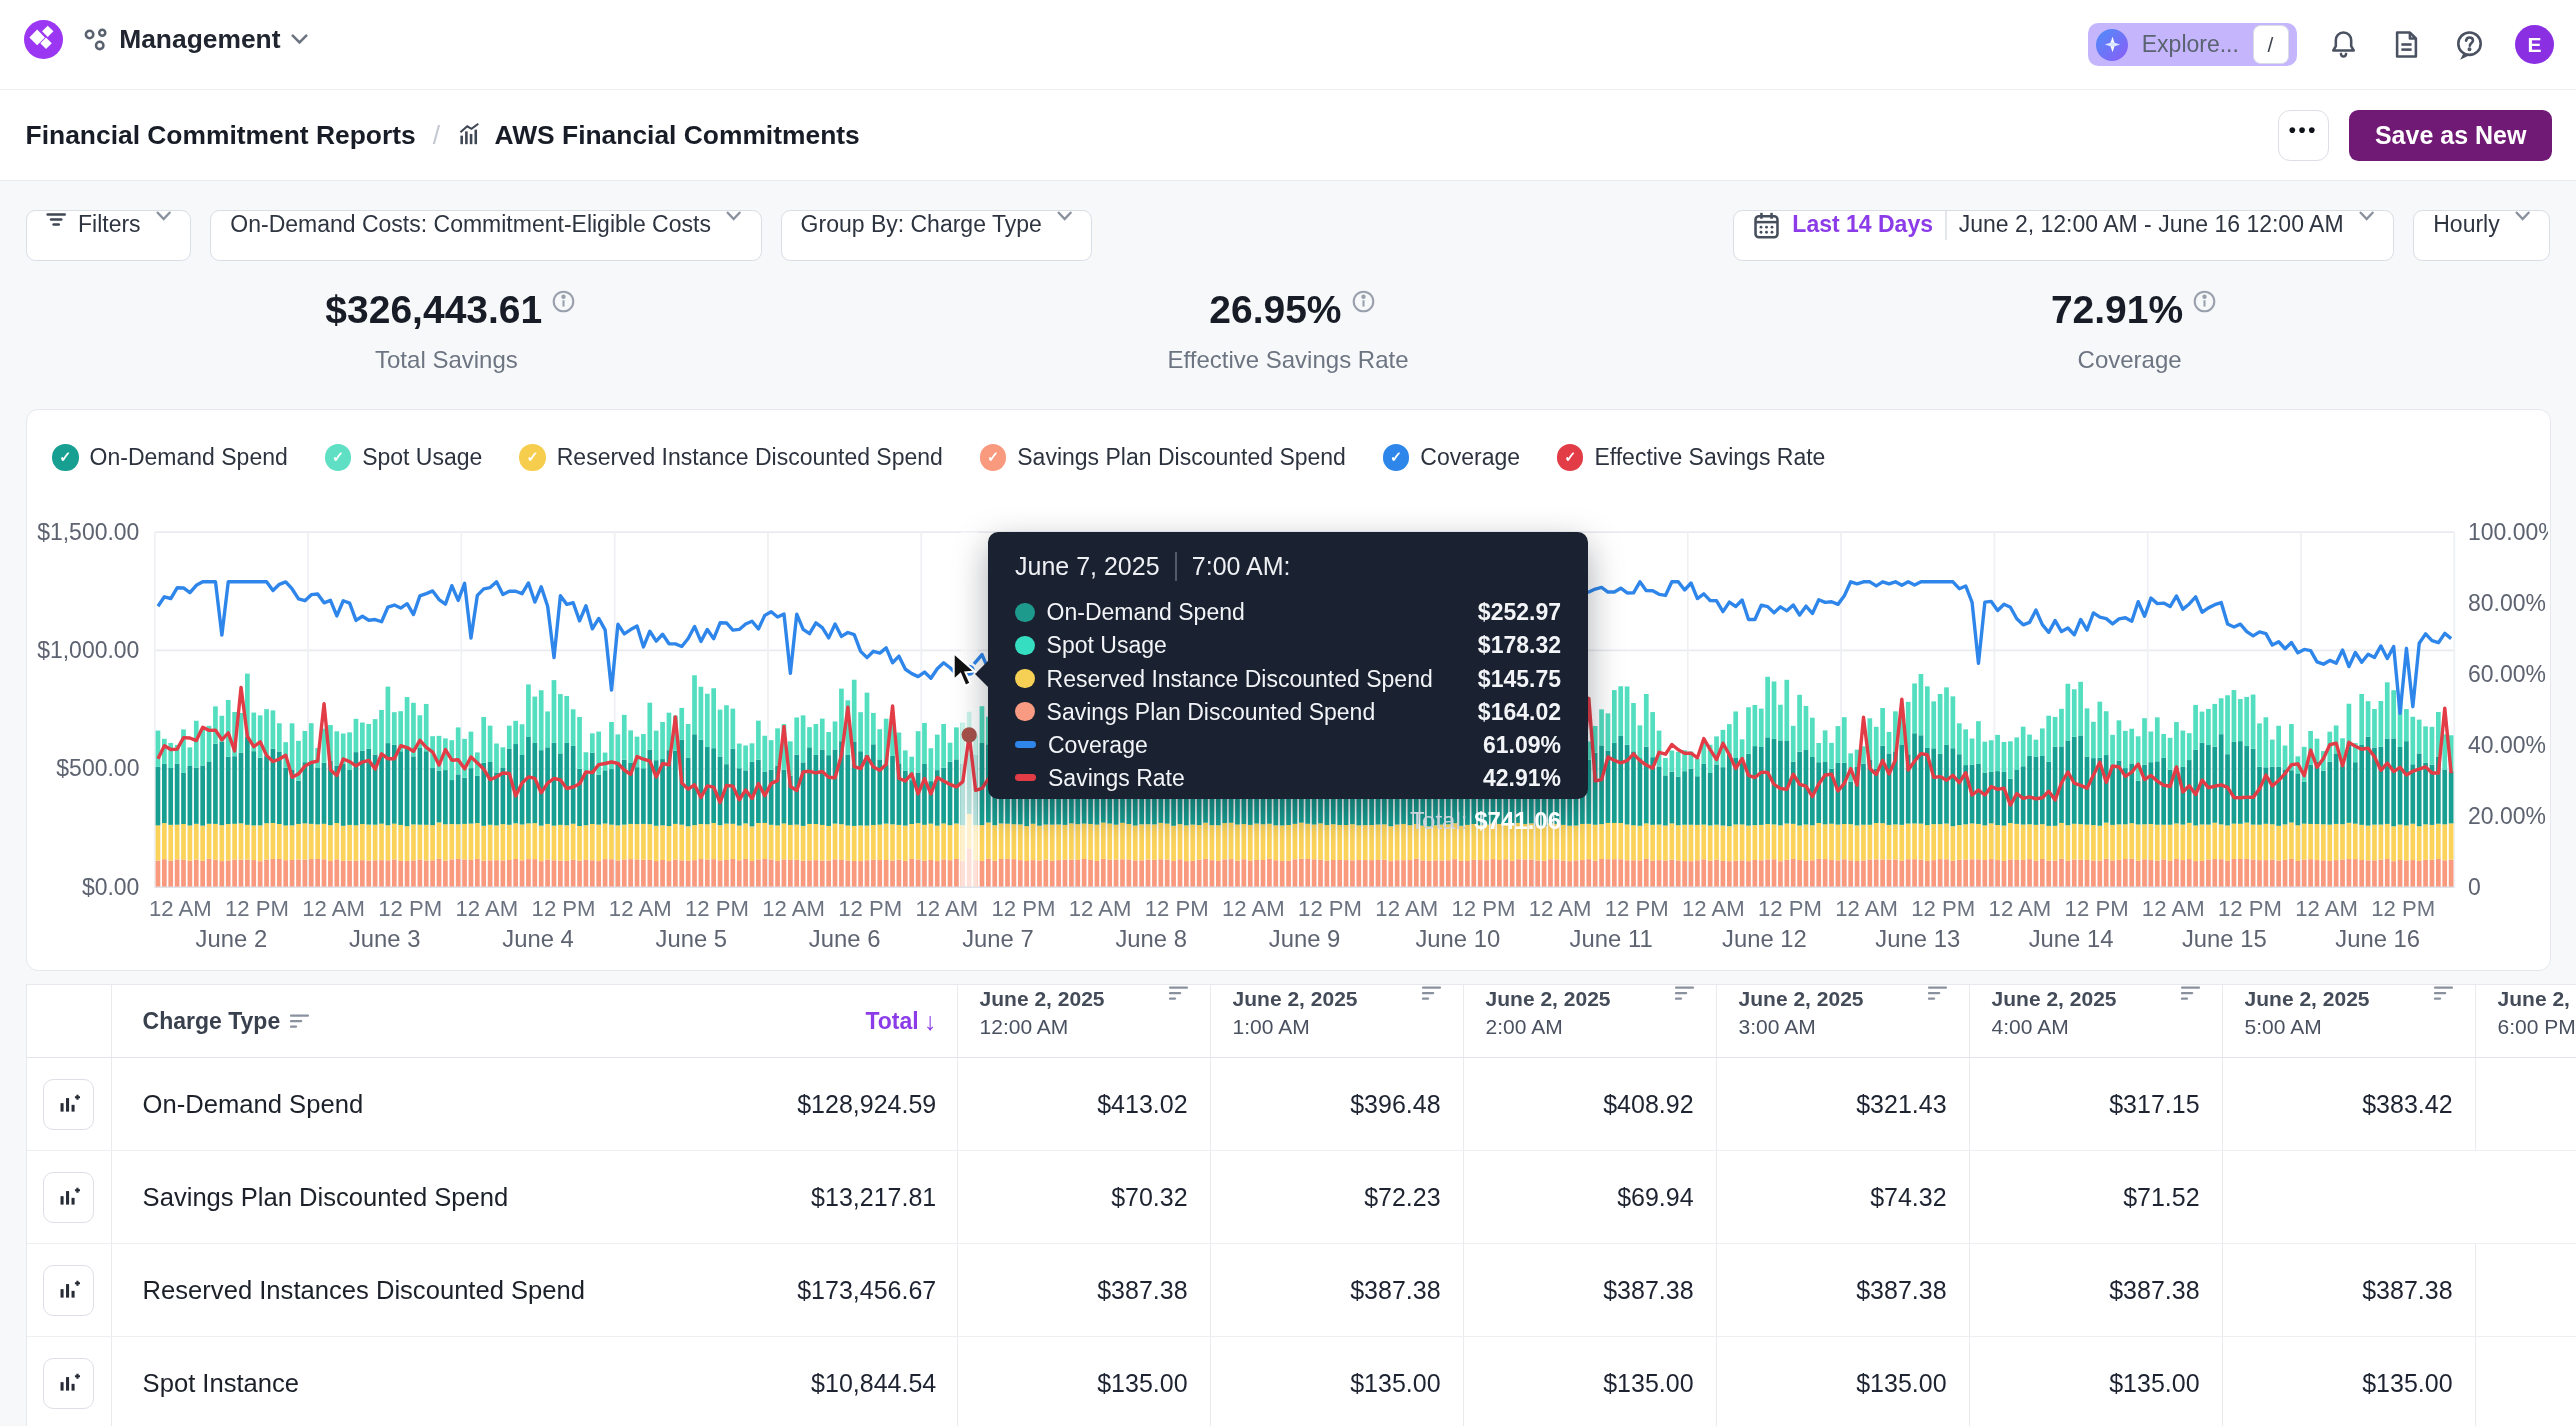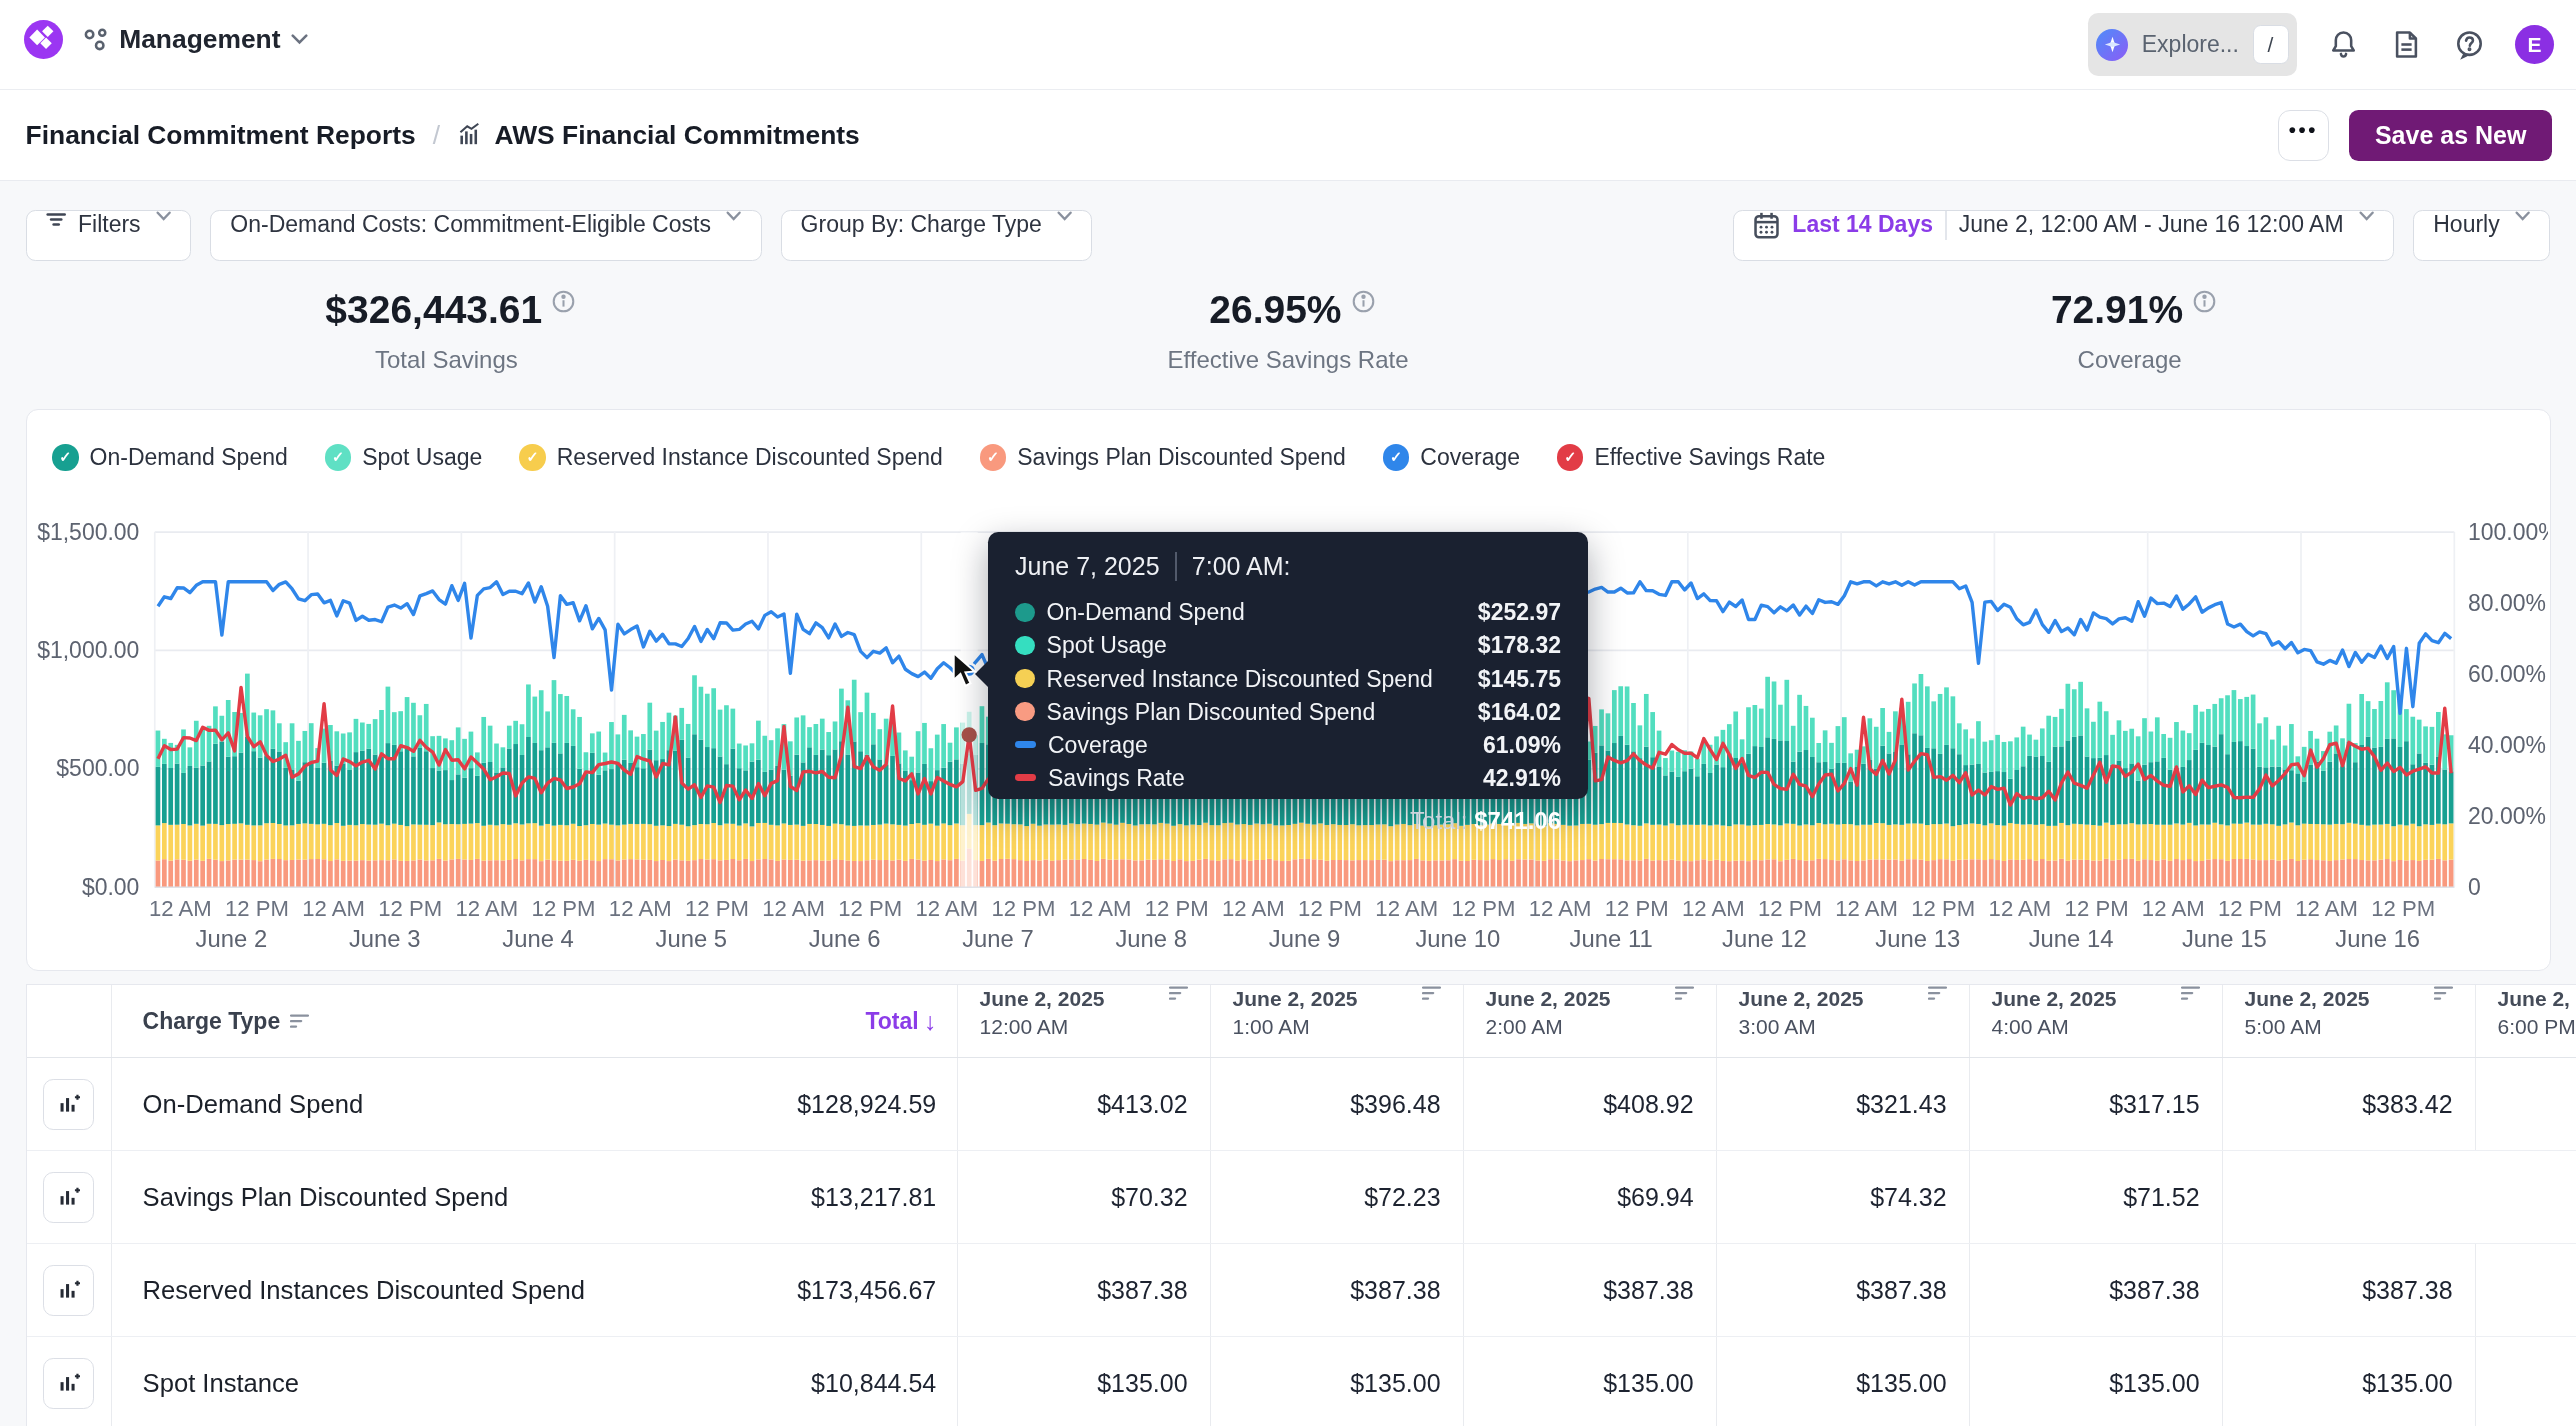--- a/index.html
+++ b/index.html
@@ -12,21 +12,21 @@
   
   .topnav{position:absolute;left:0;top:0;width:2576px;height:89px;background:#fff;border-bottom:1.7px solid #ebedf1;}
   .brand{position:absolute;left:24px;top:20.4px;display:flex;align-items:center;gap:19px;}
   .brand-name{display:flex;align-items:center;gap:10.2px;font-size:26.4px;font-weight:600;color:#20252f;}
   .tabs{position:absolute;left:596px;top:0;height:89px;display:flex;align-items:center;gap:48px;}
   .tab{font-size:25px;color:#5b6472;height:89px;display:flex;align-items:center;position:relative;cursor:pointer;white-space:nowrap;}
   .tab.active{color:#10131a;font-weight:700;}
   .tab.active:after{content:"";position:absolute;left:0;right:0;bottom:0;height:6px;border-radius:3.4px;background:#8327e6;}
   .tab-more{display:flex;align-items:center;gap:10.2px;}
   .nav-right{position:absolute;right:22px;top:0;height:89px;display:flex;align-items:center;gap:29px;}
-  .explore{display:flex;align-items:center;gap:13.6px;background:#e5e5e5;border-radius:10.2px;height:63px;padding:0 8.5px 0 8.5px;min-width:186px;}
+  .explore{display:flex;align-items:center;gap:13.6px;background:#c4b5fd;border-radius:10.2px;height:43px;padding:0 8.5px 0 8.5px;min-width:186px;}
   .explore-txt{font-size:23px;color:#5a London;color:#5a6370;flex:1;}
   .kbd{background:#fff;border:1.7px solid #d9dde4;border-radius:7.7px;width:34px;height:37px;display:flex;align-items:center;justify-content:center;font-size:21px;color:#3d converted;color:#3d4450;}
   .iconbtn{width:34px;height:34px;display:flex;align-items:center;justify-content:center;cursor:pointer;}
   .avatar{width:39px;height:39px;border-radius:50%;background:#8b2fe3;color:#fff;display:flex;align-items:center;justify-content:center;font-size:21px;font-weight:700;cursor:pointer;}
   
   .pagehead{position:absolute;left:0;top:90px;width:2576px;height:90px;background:#fff;border-bottom:1.7px solid #e9ebf0;}
   .crumbs{position:absolute;left:25.6px;top:0;height:90px;display:flex;align-items:center;gap:17px;font-size:26.4px;font-weight:600;color:#171c26;}
   .crumb-sep{color:#c3c8d1;font-weight:400;}
   .crumb-cur{display:flex;align-items:center;gap:12px;}
   .head-actions{position:absolute;right:24px;top:0;height:90px;display:flex;align-items:center;gap:20.4px;}

